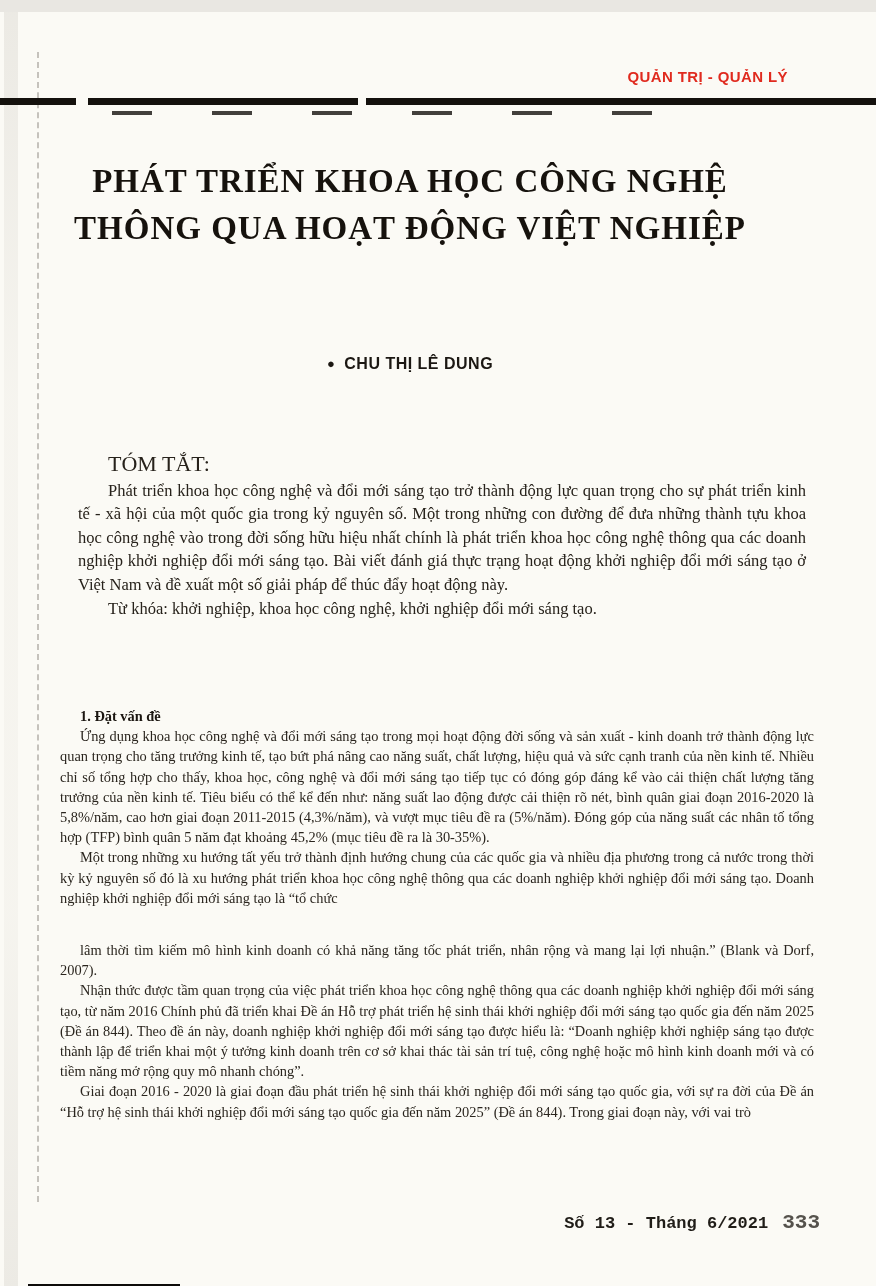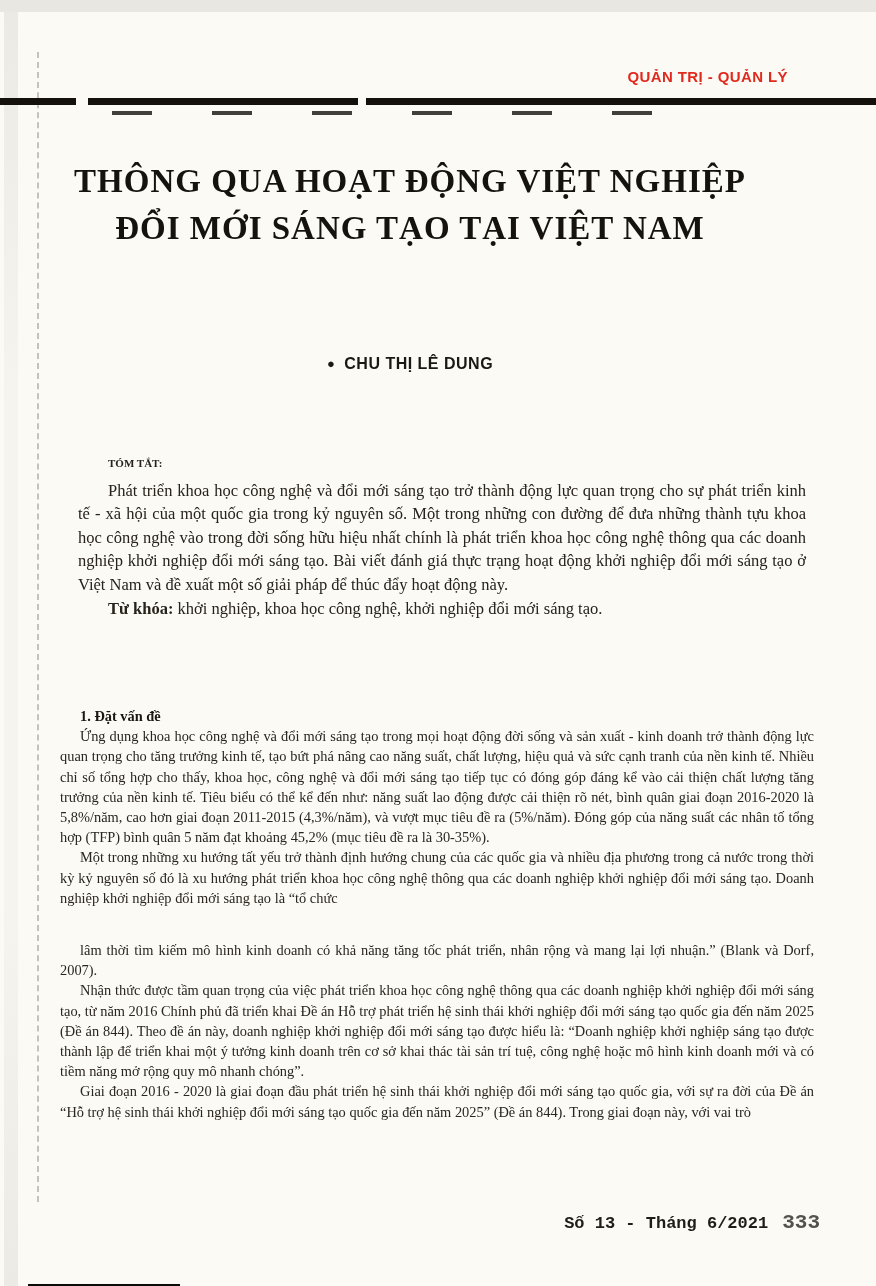--- a/index.html
+++ b/index.html
@@ -52,25 +52,25 @@
     font-weight:bold;font-size:16px;letter-spacing:.5px;
     color:#1b1712;
   }
   .author .bullet{font-size:13px;margin-right:9px;vertical-align:1px;}
   .abstract{
     position:absolute;top:440px;left:78px;width:728px;
     font-size:16.5px;line-height:23.6px;text-align:justify;
     color:#27221b;
   }
   .abstract-heading{
-    font-weight:bold;font-size:11px;margin:0 0 3px 30px;
+    font-weight:normal;font-size:22px;margin:0 0 3px 30px;
   }
   .abstract p{margin:0;text-indent:30px;}
   .keywords{margin-top:1px;text-indent:30px;}
-  .keywords .kw-label{font-weight:bold;}
+  .keywords .kw-label{font-weight:normal;}
   .columns{
     position:absolute;top:694px;left:60px;width:754px;
     display:flex;gap:32px;
     font-size:14.4px;line-height:20.2px;text-align:justify;
     color:#2a251e;
     flex-direction:column;
   }
   .col{flex:1;min-width:0;}
   .col p{margin:0;text-indent:20px;}
   .col p.h{font-weight:bold;color:#1b1611;}
@@ -93,22 +93,22 @@
 
   <div class="edge-shade"></div>
   <div class="scan-dash-line"></div>
 
   <div class="section-label">QUẢN TRỊ - QUẢN LÝ</div>
 
   <div class="header-rule"></div>
   <div class="header-rule-dashes"></div>
 
   <h1 class="title">
+    <div>PHÁT TRIỂN KHOA HỌC CÔNG NGHỆ</div>
     <div>THÔNG QUA HOẠT ĐỘNG VIỆT NGHIỆP</div>
-    <div>ĐỔI MỚI SÁNG TẠO TẠI VIỆT NAM</div>
   </h1>
 
   <div class="author">
     <span class="bullet">●</span><span>CHU THỊ LÊ DUNG</span>
   </div>
 
   <div class="abstract">
     <div class="abstract-heading">TÓM TẮT:</div>
     <p>Phát triển khoa học công nghệ và đổi mới sáng tạo trở thành động lực quan trọng cho sự phát triển kinh tế - xã hội của một quốc gia trong kỷ nguyên số. Một trong những con đường để đưa những thành tựu khoa học công nghệ vào trong đời sống hữu hiệu nhất chính là phát triển khoa học công nghệ thông qua các doanh nghiệp khởi nghiệp đổi mới sáng tạo. Bài viết đánh giá thực trạng hoạt động khởi nghiệp đổi mới sáng tạo ở Việt Nam và đề xuất một số giải pháp để thúc đẩy hoạt động này.</p>
     <p class="keywords"><span class="kw-label">Từ khóa:</span><span> khởi nghiệp, khoa học công nghệ, khởi nghiệp đổi mới sáng tạo.</span></p>

